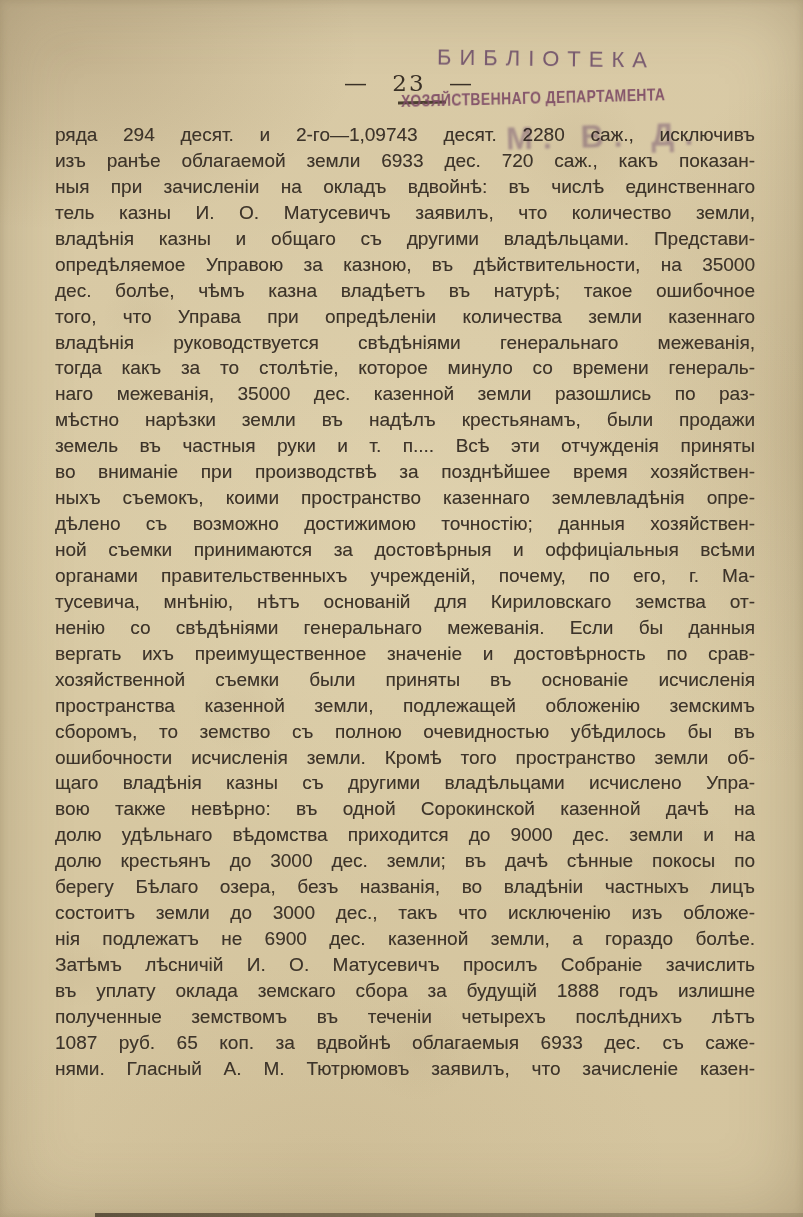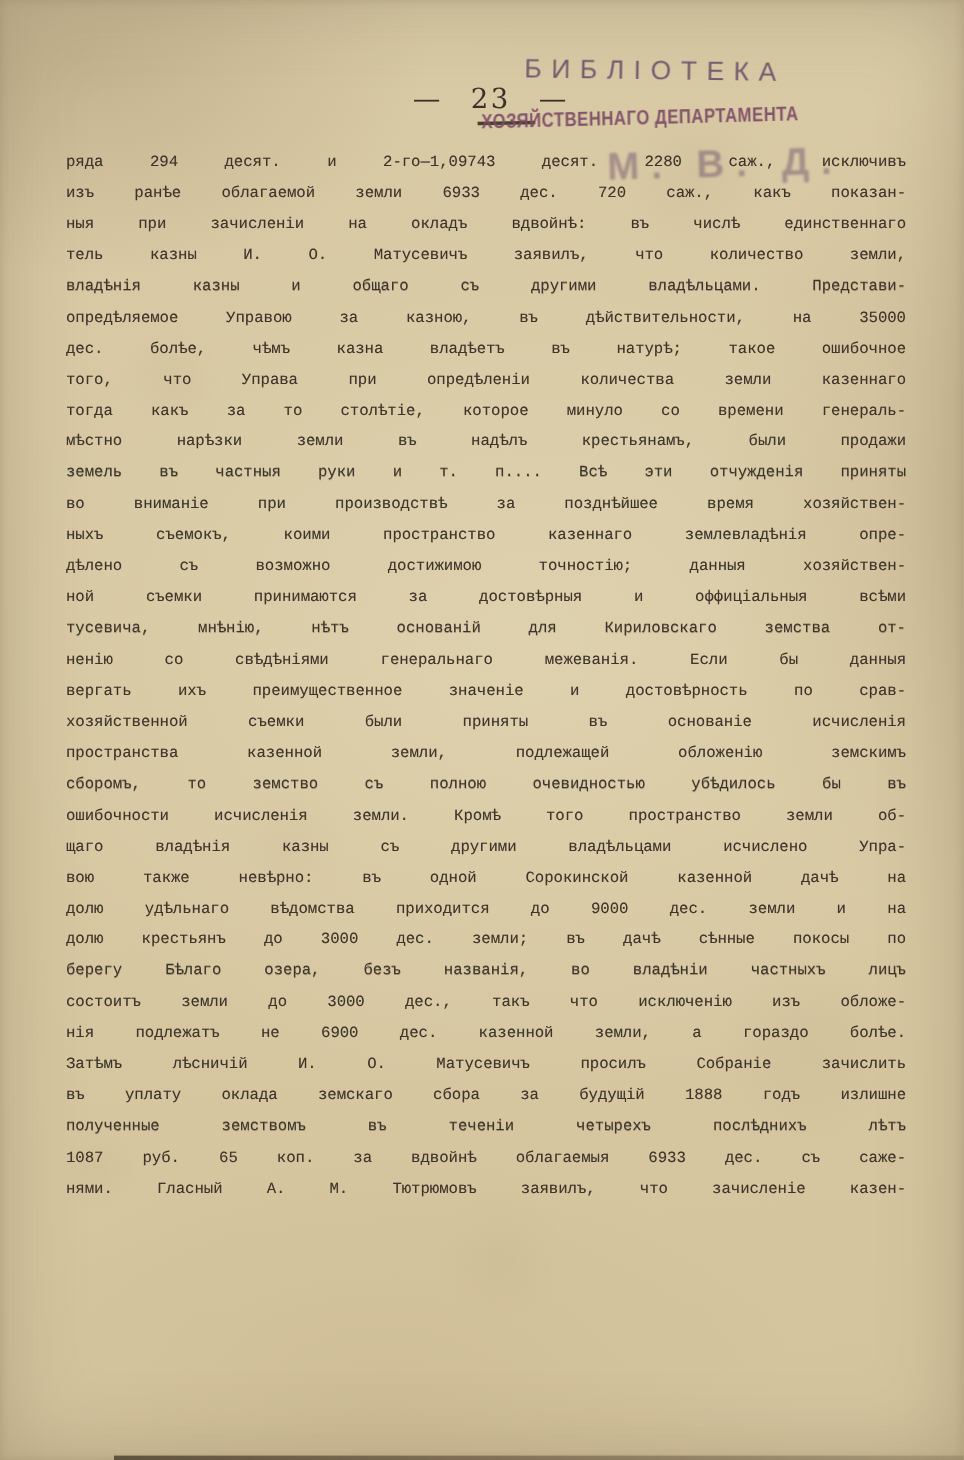--- a/index.html
+++ b/index.html
@@ -112,22 +112,22 @@
     transform: rotate(-1.5deg);
     filter: blur(1px);
     white-space: nowrap;
   }
   .body-text {
     position: absolute;
     left: 55px;
     top: 122px;
     width: 700px;
     z-index: 2;
-    font-family: Liberation Mono, monospace;
-    font-size: 13px;
+    font-family: Liberation Sans, sans-serif;
+    font-size: 19px;
     line-height: 25.95px;
     color: #3d342a;
     text-shadow: 0.2px 0.2px 0 rgba(61,52,42,0.35);
   }
   .body-text .line {
     height: 25.95px;
     overflow: hidden;
     text-align: justify;
     text-align-last: justify;
     white-space: normal;
@@ -150,27 +150,30 @@
 
   <div class="body-text" id="bodyText">
       <div class="line">ряда 294 десят. и 2-го—1,09743 десят. 2280 саж., исключивъ</div>
       <div class="line">изъ ранѣе облагаемой земли 6933 дес. 720 саж., какъ показан-</div>
       <div class="line">ныя при зачисленіи на окладъ вдвойнѣ: въ числѣ единственнаго</div>
       <div class="line">тель казны И. О. Матусевичъ заявилъ, что количество земли,</div>
       <div class="line">владѣнія казны и общаго съ другими владѣльцами. Представи-</div>
       <div class="line">опредѣляемое Управою за казною, въ дѣйствительности, на 35000</div>
       <div class="line">дес. болѣе, чѣмъ казна владѣетъ въ натурѣ; такое ошибочное</div>
       <div class="line">того, что Управа при опредѣленіи количества земли казеннаго</div>
+      <div class="line">владѣнія руководствуется свѣдѣніями генеральнаго межеванія,</div>
       <div class="line">тогда какъ за то столѣтіе, которое минуло со времени генераль-</div>
+      <div class="line">наго межеванія, 35000 дес. казенной земли разошлись по раз-</div>
       <div class="line">мѣстно нарѣзки земли въ надѣлъ крестьянамъ, были продажи</div>
       <div class="line">земель въ частныя руки и т. п.... Всѣ эти отчужденія приняты</div>
       <div class="line">во вниманіе при производствѣ за позднѣйшее время хозяйствен-</div>
       <div class="line">ныхъ съемокъ, коими пространство казеннаго землевладѣнія опре-</div>
       <div class="line">дѣлено съ возможно достижимою точностію; данныя хозяйствен-</div>
       <div class="line">ной съемки принимаются за достовѣрныя и оффиціальныя всѣми</div>
+      <div class="line">органами правительственныхъ учрежденій, почему, по его, г. Ма-</div>
       <div class="line">тусевича, мнѣнію, нѣтъ основаній для Кириловскаго земства от-</div>
       <div class="line">ненію со свѣдѣніями генеральнаго межеванія. Если бы данныя</div>
       <div class="line">вергать ихъ преимущественное значеніе и достовѣрность по срав-</div>
       <div class="line">хозяйственной съемки были приняты въ основаніе исчисленія</div>
       <div class="line">пространства казенной земли, подлежащей обложенію земскимъ</div>
       <div class="line">сборомъ, то земство съ полною очевидностью убѣдилось бы въ</div>
       <div class="line">ошибочности исчисленія земли. Кромѣ того пространство земли об-</div>
       <div class="line">щаго владѣнія казны съ другими владѣльцами исчислено Упра-</div>
       <div class="line">вою также невѣрно: въ одной Сорокинской казенной дачѣ на</div>
       <div class="line">долю удѣльнаго вѣдомства приходится до 9000 дес. земли и на</div>

